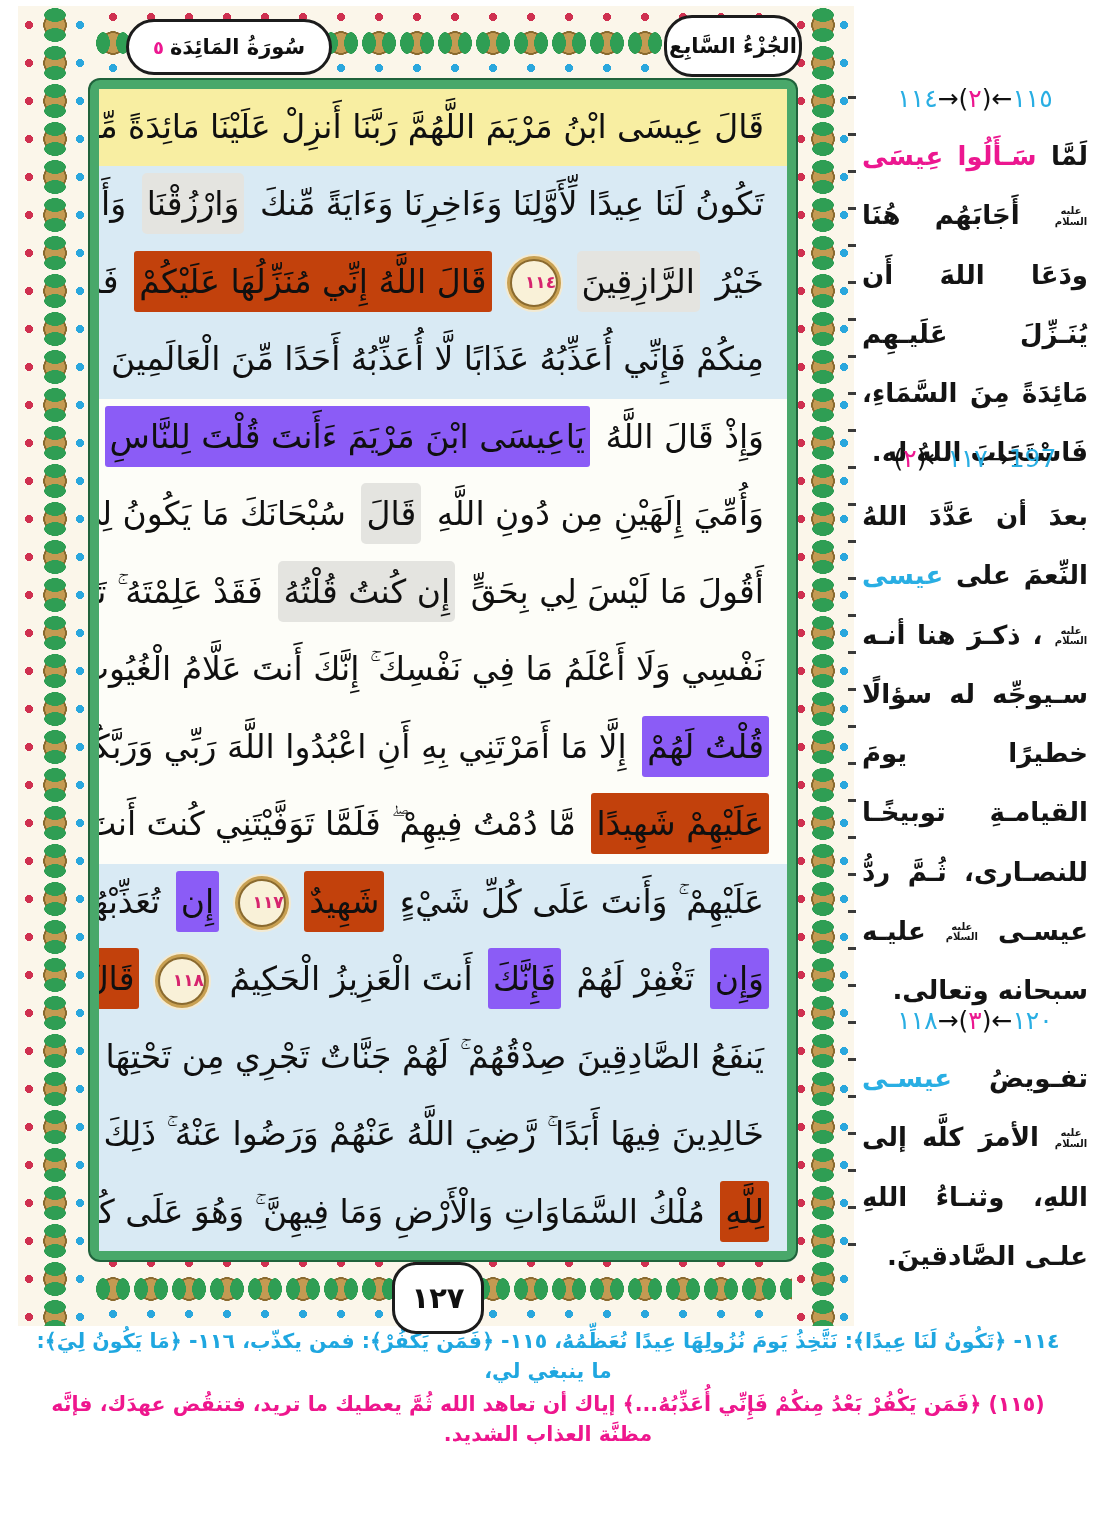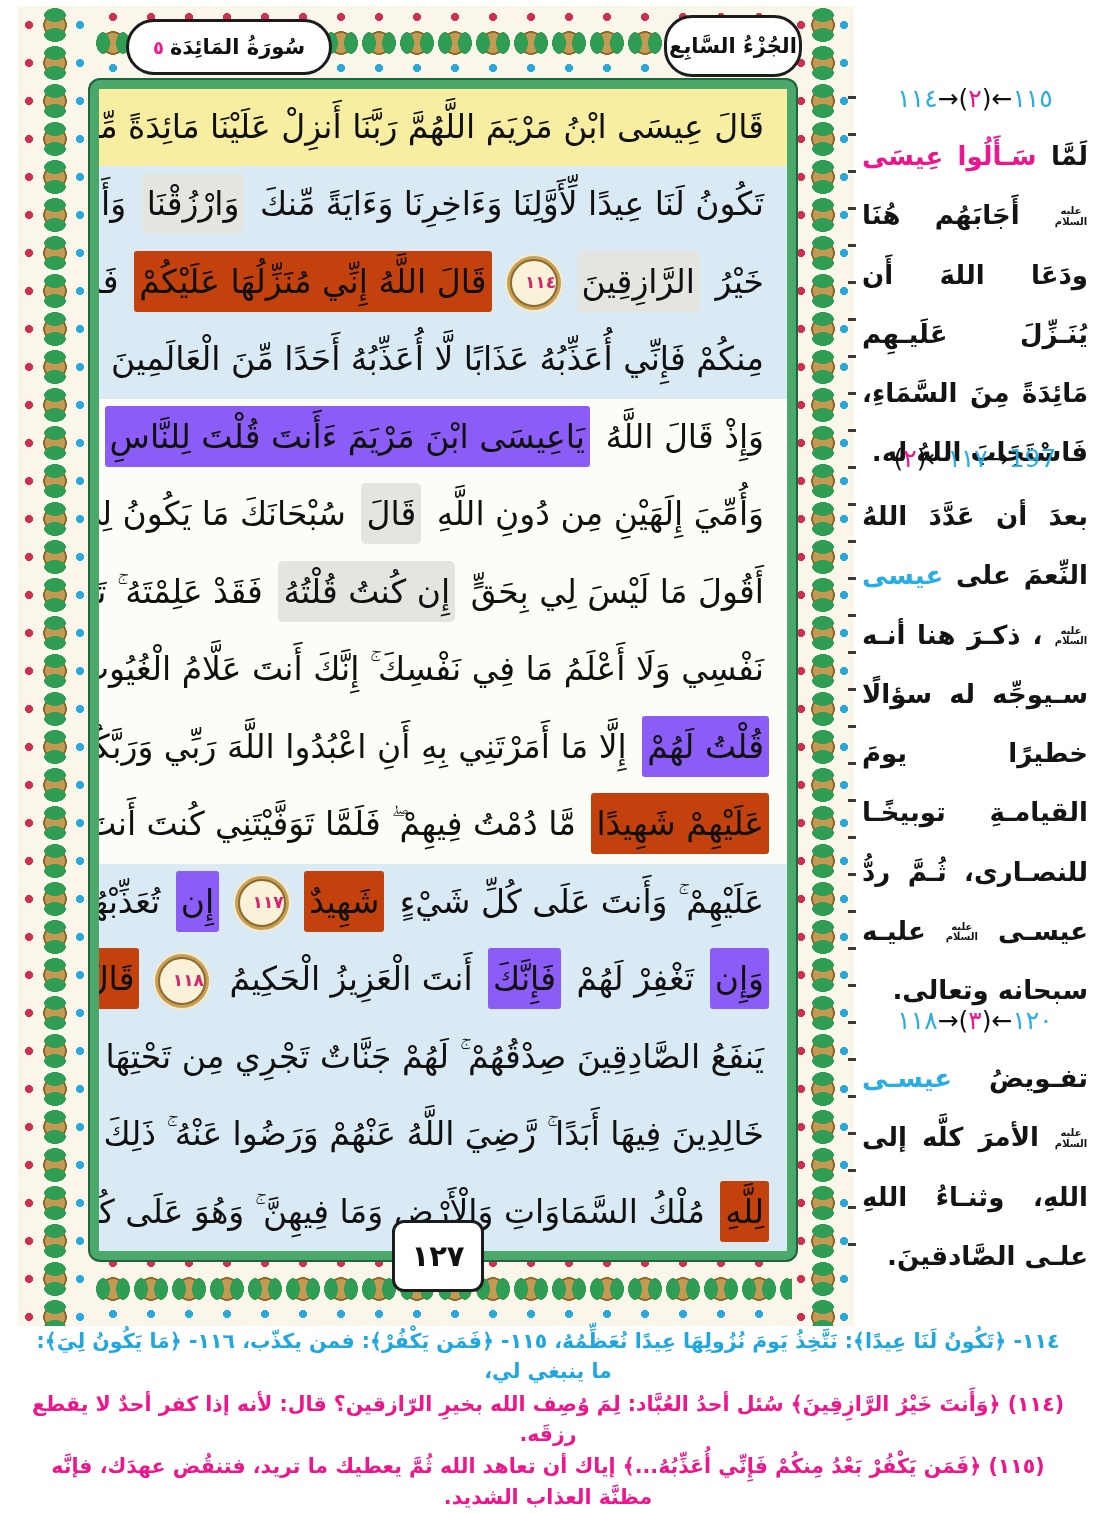--- a/index.html
+++ b/index.html
@@ -37,21 +37,21 @@
       radial-gradient(ellipse 11px 7px at 31px 29px, #2f9e54 96%, transparent),
       radial-gradient(circle 10px at 31px 19px, #c49a52 97%, transparent),
       radial-gradient(circle 12px at 31px 19px, #8a6a2f 97%, transparent);}
 
   
   .pill{position:absolute;background:#ffffff;border:3px solid #1c1c1c;border-radius:28px;
         display:flex;align-items:center;justify-content:center;gap:6px;
         font-weight:bold;color:#101010;z-index:5;}
   .pill-surah{left:108px;top:13px;width:200px;height:50px;font-size:21px;}
   .pill-juz{right:52px;top:9px;width:132px;height:56px;font-size:21px;}
-  .pill-pagenum{left:374px;top:1214px;width:86px;height:66px;font-size:29px;border-radius:12px;}
+  .pill-pagenum{left:374px;top:1256px;width:86px;height:66px;font-size:29px;border-radius:24px;}
   .surah-num{color:#ec1790;font-size:18px;}
 
   
   .text-frame{position:absolute;left:72px;top:74px;right:58px;bottom:66px;
               border:9px solid #49a86a;border-radius:10px;
               box-shadow:inset 0 0 0 3px #ffffff,0 0 0 2px #20633c;
               display:flex;flex-direction:column;overflow:hidden;background:#fdfdf8;}
   .qline{flex:1;direction:rtl;text-align:justify;text-align-last:justify;
          padding:0 18px;font-size:33px;line-height:75px;color:#101010;white-space:nowrap;
          display:block;}
@@ -145,18 +145,17 @@
         <div class="range-line"><span class="num">١٢٠</span><span>←(</span><span class="cnt">٣</span><span>)→</span><span class="num">١١٨</span></div>
         <div class="note-text"><span>تفـويضُ</span> <span class="c-cyan">عيسـى</span> <span class="honorific">عليه السلام</span> <span>الأمرَ كلَّه إلى اللهِ، وثنـاءُ اللهِ علـى الصَّادقينَ.</span></div>
       </div>
     </div>
 
   <div class="footnotes">
     <div id="fn-blue">
         <div class="fn fn-blue">١١٤- ﴿تَكُونُ لَنَا عِيدًا﴾: نَتَّخِذُ يَومَ نُزُولِهَا عِيدًا نُعَظِّمُهُ، ١١٥- ﴿فَمَن يَكْفُرْ﴾: فمن يكذّب، ١١٦- ﴿مَا يَكُونُ لِيَ﴾: ما ينبغي لي،</div>
       </div>
     <div id="fn-magenta">
-        <div class="fn fn-magenta">(١١٤) ﴿وَأَنتَ خَيْرُ الرَّازِقِينَ﴾ سُئل أحدُ العُبَّاد: لِمَ وُصِف الله بخيرِ الرّازقين؟ قال: لأنه إذا كفر أحدٌ لا يقطع رزقَه.</div>
         <div class="fn fn-magenta">(١١٥) ﴿فَمَن يَكْفُرْ بَعْدُ مِنكُمْ فَإِنِّي أُعَذِّبُهُ...﴾ إياك أن تعاهد الله ثُمَّ يعطيك ما تريد، فتنقُض عهدَك، فإنَّه مظنَّة العذاب الشديد.</div>
       </div>
   </div>
 
 </div>
 
 </body></html>

